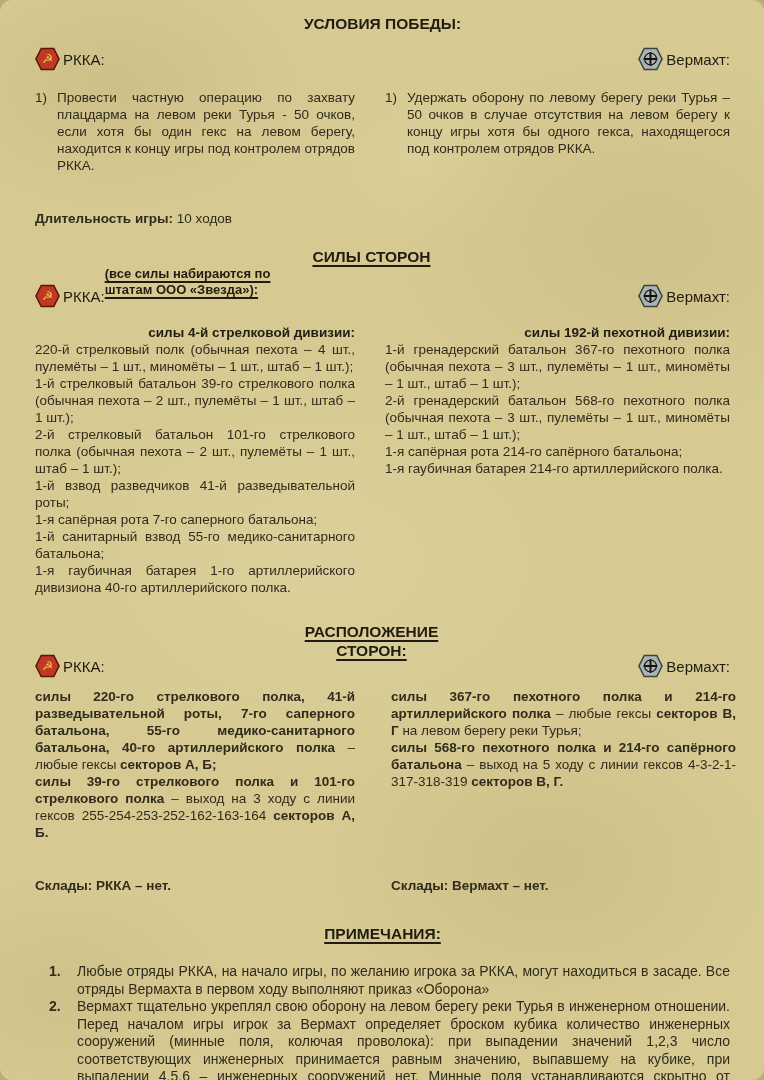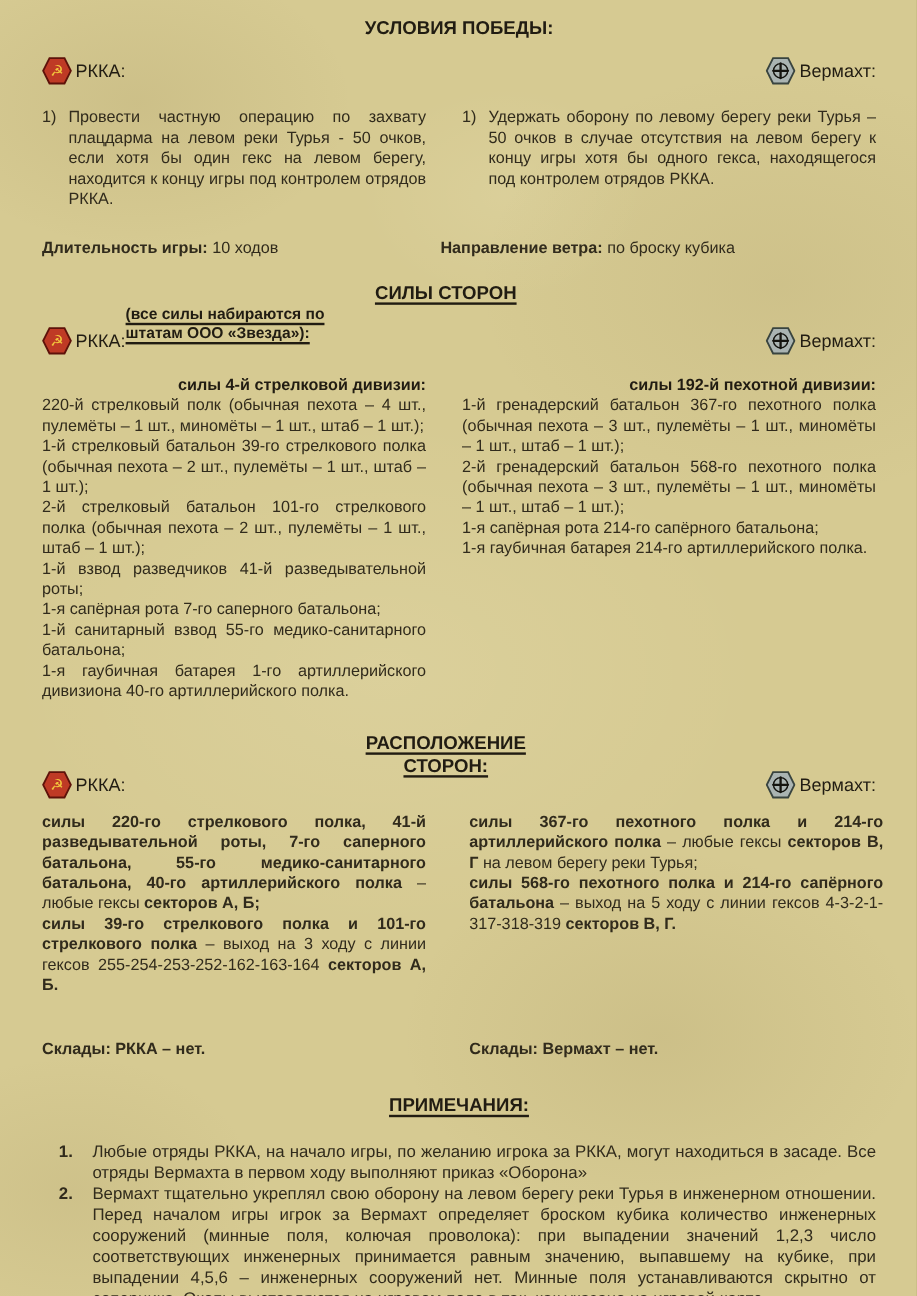--- a/index.html
+++ b/index.html
@@ -13,21 +13,21 @@
     color:#312b1c;
     background-color:#d6ca92;
     background-image:
       radial-gradient(ellipse 300px 200px at 15% 8%,  rgba(120,100,50,0.10), transparent 60%),
       radial-gradient(ellipse 420px 300px at 85% 22%, rgba(125,105,55,0.09), transparent 60%),
       radial-gradient(ellipse 520px 360px at 42% 52%, rgba(255,250,220,0.12), transparent 60%),
       radial-gradient(ellipse 360px 260px at 72% 80%, rgba(120,100,50,0.10), transparent 60%),
       radial-gradient(ellipse 260px 190px at 8% 92%,  rgba(125,105,55,0.09), transparent 60%),
       radial-gradient(ellipse 200px 150px at 55% 15%, rgba(255,250,220,0.10), transparent 60%);
     padding:14px 34px 0 35px;
-    font-size:13.5px; line-height:17px;
+    font-size:13.5px; line-height:17px;border-radius:12px;
   }
   .b { font-weight:700; }
   .center { }
   .just { text-align:justify; }
   h1,h2 { font-size:15.5px; line-height:19px; font-weight:700; color:#211c12; text-align:center; }
   .uline { text-decoration:underline; text-decoration-thickness:1.5px; text-underline-offset:3px; }
   .sub { font-size:13px; line-height:16px; font-weight:700; color:#211c12; }
 
   .badges-row { display:flex; justify-content:space-between; align-items:flex-end; margin-top:14px; }
   .head-3col  { display:flex; justify-content:space-between; align-items:flex-end; }
@@ -45,21 +45,21 @@
   .cross-line   { stroke:#14140f; stroke-width:2; stroke-linecap:round; }
 
   .two-col { display:grid; grid-template-columns:320px 345px; column-gap:30px; }
   .dep-grid { display:grid; grid-template-columns:320px 345px; column-gap:30px; row-gap:26px;gap:36px; }
 
   .num-para { display:flex; }
   .num-para .num { flex:0 0 22px; }
   .num-para p { flex:1; text-align:justify; }
 
   .victory-cols { margin-top:18px; }
-  .info-row { margin-top:24px;gap:12px; }
+  .info-row { margin-top:36px;gap:12px; }
   .forces-head { margin-top:20px; }
   .forces-cols { margin-top:26px; }
   .dep-head { margin-top:26px; }
   .dep-cols { margin-top:28px; }
   .col-header { font-weight:700; color:#211c12;text-align:right; }
   .notes-head { margin-top:30px; }
   .notes-list { margin-top:20px; padding-left:14px; font-size:14px; line-height:17.5px; }
   .note-item { display:flex; }
   .note-item .num { flex:0 0 20px; font-weight:700; margin-right:8px; }
   .note-item p { flex:1; text-align:justify; }
@@ -96,21 +96,20 @@
       <p>Провести частную операцию по захвату плацдарма на левом реки Турья - 50 очков, если хотя бы один гекс на левом берегу, находится к концу игры под контролем отрядов РККА.</p>
     </div>
     <div class="num-para">
       <span class="num">1)</span>
       <p>Удержать оборону по левому берегу реки Турья – 50 очков в случае отсутствия на левом берегу к концу игры хотя бы одного гекса, находящегося под контролем отрядов РККА.</p>
     </div>
   </div>
 
   <div class="two-col info-row">
     <p><span class="b">Длительность игры:</span> <span>10 ходов</span></p>
-    <p><span class="b">Направление ветра:</span> <span>по броску кубика</span></p>
   </div>
 
   <div class="head-3col forces-head">
     <div class="badge">
       <svg class="hex-icon" width="25" height="24" viewBox="0 0 26 24" aria-hidden="true">
         <polygon class="hex-rkka" points="6.5,1 19.5,1 25,12 19.5,23 6.5,23 1,12"></polygon>
         <text class="hs-glyph" x="13" y="16.6">☭</text>
       </svg>
       <span class="badge-label">РККА:</span>
     </div>

